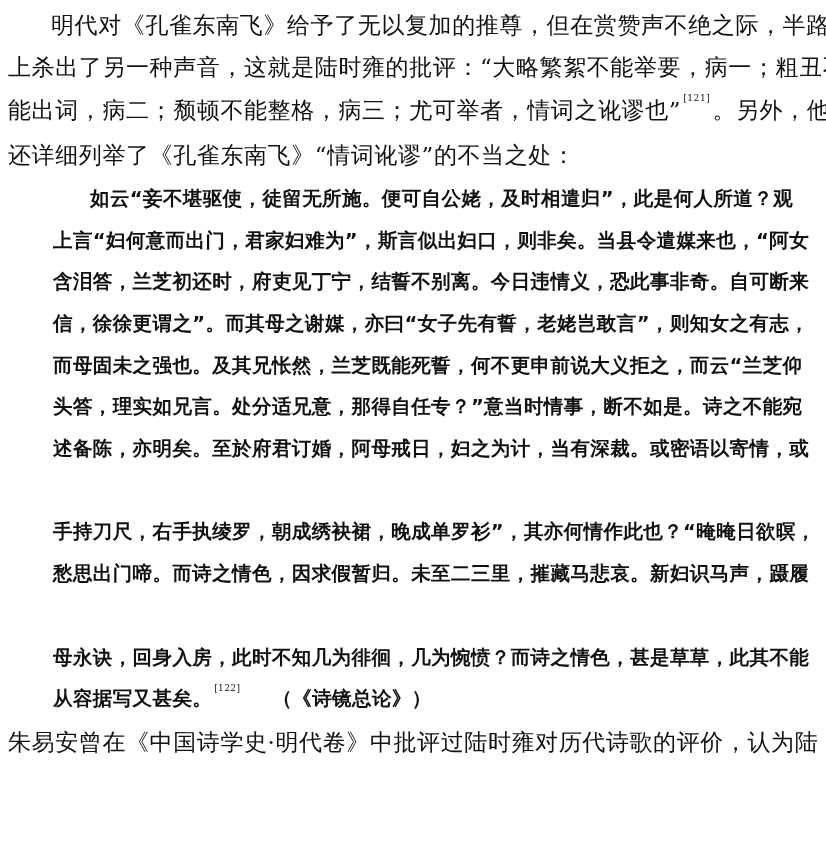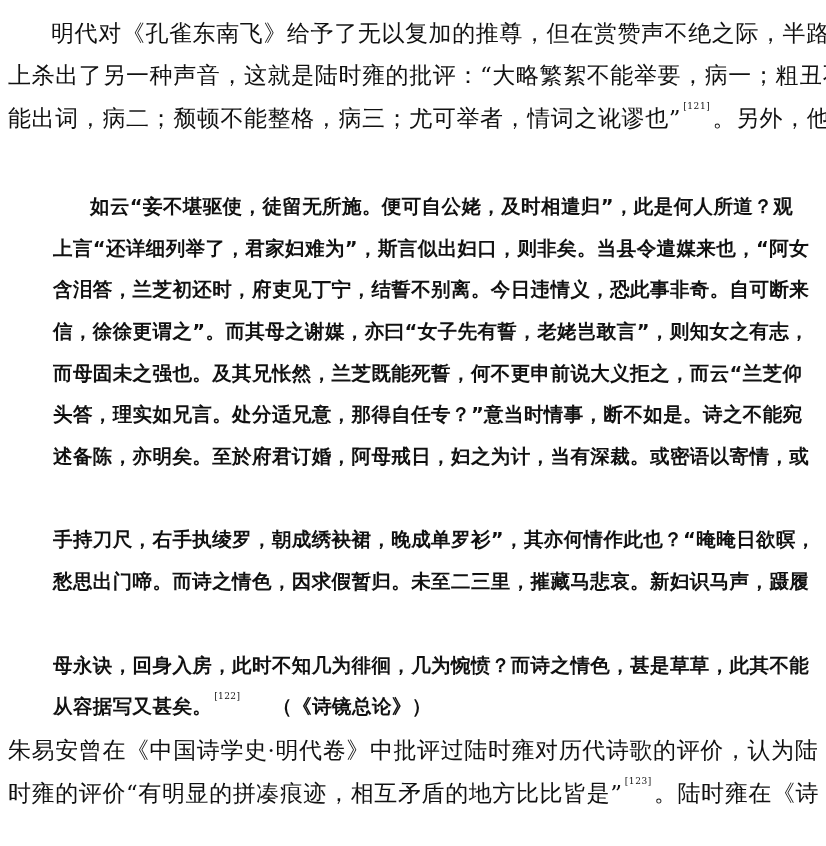--- a/index.html
+++ b/index.html
@@ -1,45 +1,43 @@
 <!DOCTYPE html>
 <html><head>
 <meta charset="utf-8">
 <style>
   html, body { margin: 0; padding: 0; background: #ffffff; }
   body { width: 826px; height: 846px; overflow: hidden; position: relative; color: #111; }
-  .page { position: absolute; left: 0; top: 8px; width: 826px; height: 659px; text-decoration: underline; }
+  .page { position: absolute; left: 0; top: 0; width: 826px; height: 659px; text-decoration: underline; }
   .line { position: absolute; white-space: nowrap; }
   .body-line { left: 8px; font-family: "DejaVu Serif", serif; font-size: 23px; letter-spacing: 0.6px; }
   .quote-line { left: 53px; font-family: "DejaVu Sans", sans-serif; font-size: 19.5px; font-weight: bold; letter-spacing: 0.4px; }
   sup.note { font-size: 9px; vertical-align: top; position: relative; top: -2px; margin: 18px 2px; font-family: "DejaVu Serif", serif; font-weight: normal; }
 </style>
 </head>
 <body>
 
 <div class="page">
 
   <div class="line body-line" style="top:10px; left:51px;">明代对《孔雀东南飞》给予了无以复加的推尊，但在赏赞声不绝之际，半路</div>
   <div class="line body-line" style="top:52px;">上杀出了另一种声音，这就是陆时雍的批评：“大略繁絮不能举要，病一；粗丑不</div>
   <div class="line body-line" style="top:95px;">
     <span>能出词，病二；颓顿不能整格，病三；尤可举者，情词之讹谬也”</span><sup class="note">[121]</sup><span>。另外，他</span>
   </div>
+  <div class="line body-line" style="top:140px;">还详细列举了《孔雀东南飞》“情词讹谬”的不当之处：</div>
 
   <div class="line quote-line" style="top:185px; left:90px;">如云“妾不堪驱使，徒留无所施。便可自公姥，及时相遣归”，此是何人所道？观</div>
-  <div class="line quote-line" style="top:227px;">上言“还详细列举了，君家妇难为”，斯言似出妇口，则非矣。当县令遣媒来也，“阿女</div>
+  <div class="line quote-line" style="top:227px;">上言“妇何意而出门，君家妇难为”，斯言似出妇口，则非矣。当县令遣媒来也，“阿女</div>
   <div class="line quote-line" style="top:268px;">含泪答，兰芝初还时，府吏见丁宁，结誓不别离。今日违情义，恐此事非奇。自可断来</div>
   <div class="line quote-line" style="top:310px;">信，徐徐更谓之”。而其母之谢媒，亦曰“女子先有誓，老姥岂敢言”，则知女之有志，</div>
   <div class="line quote-line" style="top:352px;">而母固未之强也。及其兄怅然，兰芝既能死誓，何不更申前说大义拒之，而云“兰芝仰</div>
   <div class="line quote-line" style="top:393px;">头答，理实如兄言。处分适兄意，那得自任专？”意当时情事，断不如是。诗之不能宛</div>
   <div class="line quote-line" style="top:435px;">述备陈，亦明矣。至於府君订婚，阿母戒日，妇之为计，当有深裁。或密语以寄情，或</div>
   <div class="line quote-line" style="top:518px;">手持刀尺，右手执绫罗，朝成绣袂裙，晚成单罗衫”，其亦何情作此也？“晻晻日欲暝，</div>
   <div class="line quote-line" style="top:560px;">愁思出门啼。而诗之情色，因求假暂归。未至二三里，摧藏马悲哀。新妇识马声，蹑履</div>
   <div class="line quote-line" style="top:644px;">母永诀，回身入房，此时不知几为徘徊，几为惋愤？而诗之情色，甚是草草，此其不能</div>
   <div class="line quote-line" style="top:685px;">
     <span>从容据写又甚矣。</span><sup class="note">[122]</sup><span style="margin-left:30px;">（《诗镜总论》）</span>
   </div>
 
   <div class="line body-line" style="top:727px;">朱易安曾在《中国诗学史·明代卷》中批评过陆时雍对历代诗歌的评价，认为陆</div>
-  <div class="line body-line" style="top:770px;">
-    <span>时雍的评价“有明显的拼凑痕迹，相互矛盾的地方比比皆是”</span><sup class="note">[123]</sup><span>。陆时雍在《诗</span>
-  </div>
 
 </div>
 
 </body></html>

